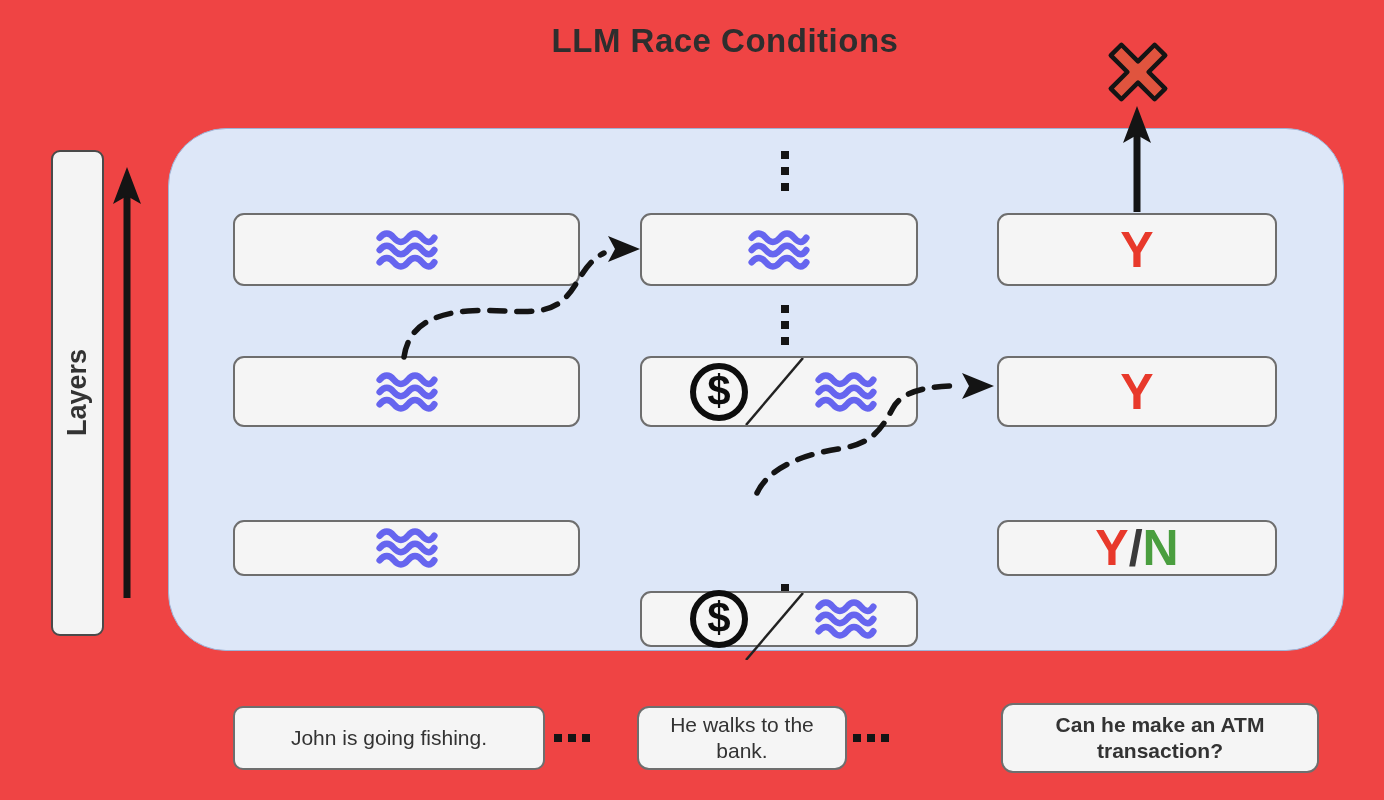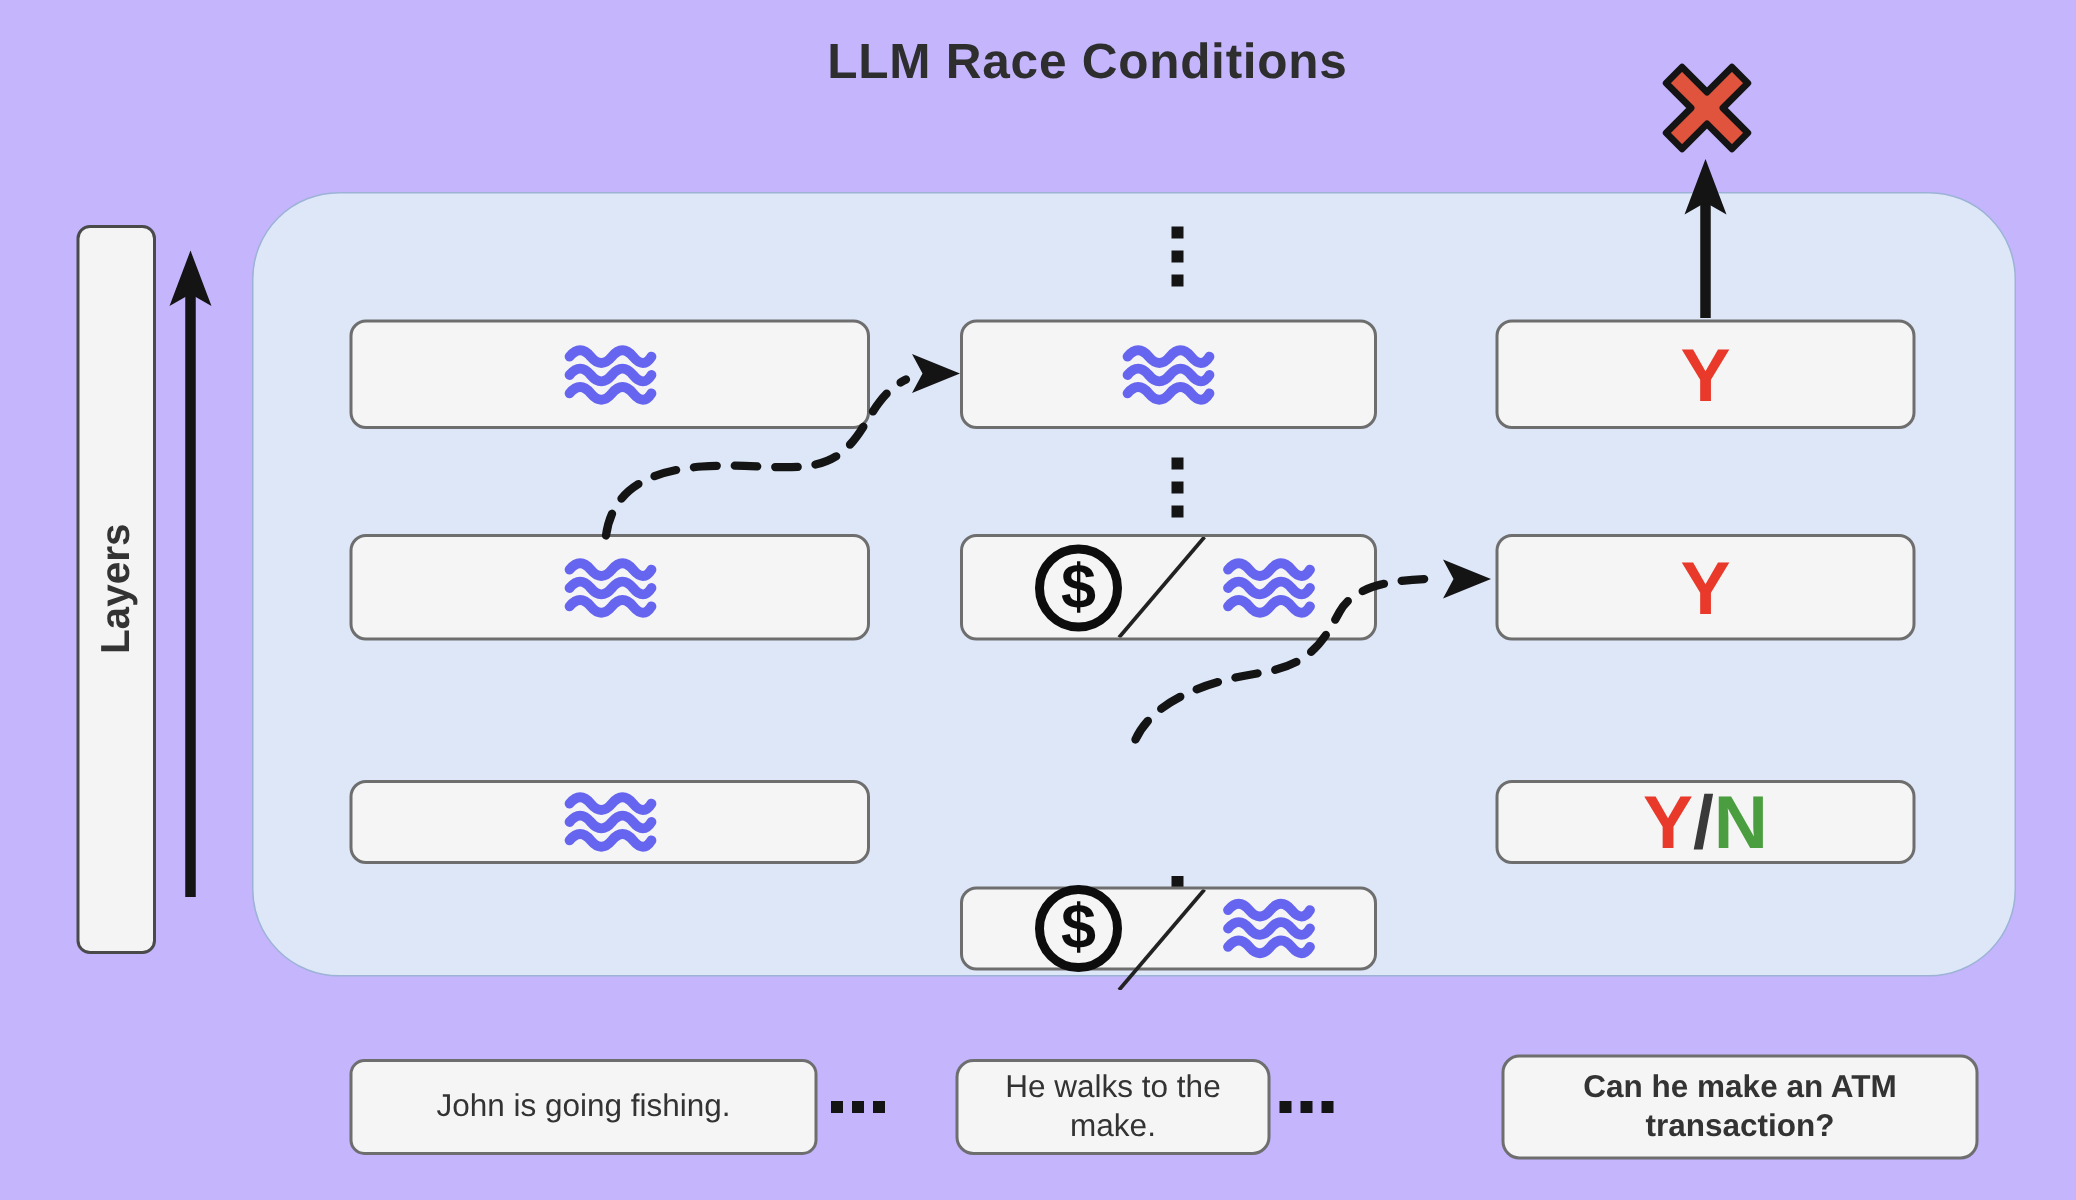--- a/index.html
+++ b/index.html
@@ -1,16 +1,16 @@
 <!DOCTYPE html>
 <html><head>
 <meta charset="utf-8">
 <style>
   html,body{margin:0;padding:0;background:#ffffff;font-family:"Liberation Sans",sans-serif;}
-  #canvas{position:relative;width:1384px;height:800px;background:#c4b5fd;overflow:hidden;}
+  #canvas{position:relative;width:1384px;height:800px;background:#ef4444;overflow:hidden;}
 
   .title{position:absolute;top:22px;left:400px;width:650px;text-align:center;
          font-size:33px;font-weight:bold;color:#2e2e2e;letter-spacing:.5px;}
 
   .container{position:absolute;left:168px;top:128px;width:1176px;height:523px;
              background:#dde7f8;border:1.5px solid #9db3d6;border-radius:58px;box-sizing:border-box;}
 
   .layers-box{position:absolute;left:51px;top:150px;width:53px;height:486px;
               background:#f4f4f4;border:2px solid #4a4a4a;border-radius:9px;box-sizing:border-box;
               display:flex;align-items:center;justify-content:center;}
@@ -153,21 +153,21 @@
 
   <div class="token" style="left:233px;width:312px;border-radius:10px;">
     <span>John is going fishing.</span>
   </div>
   <div class="hdots" style="left:554px;top:734px;">
     <div class="dot"></div>
       <div class="dot"></div>
       <div class="dot"></div>
   </div>
   <div class="token" style="left:637px;width:210px;">
-    <span>He walks to the make.</span>
+    <span>He walks to the bank.</span>
   </div>
   <div class="hdots" style="left:853px;top:734px;">
     <div class="dot"></div>
       <div class="dot"></div>
       <div class="dot"></div>
   </div>
   <div class="token" style="left:1001px;width:318px;top:703px;height:70px;font-weight:bold;">
     <span>Can he make an ATM transaction?</span>
   </div>
 

